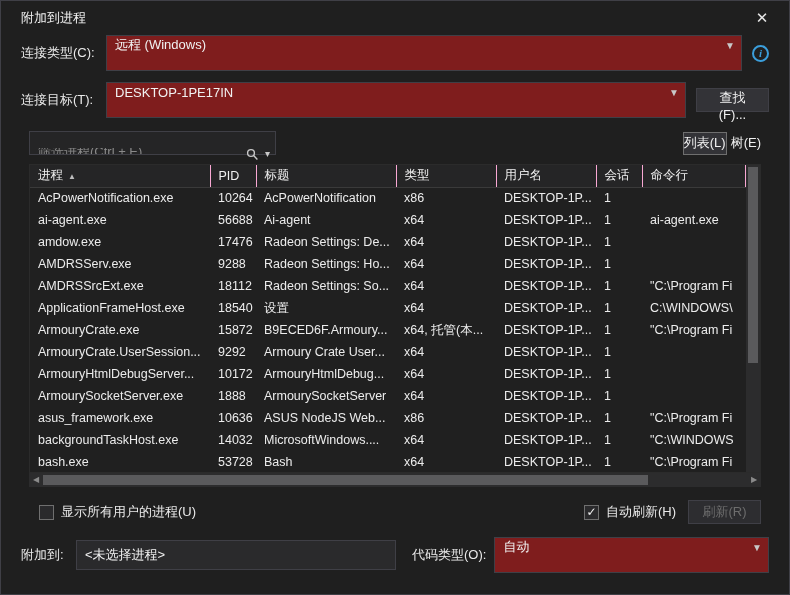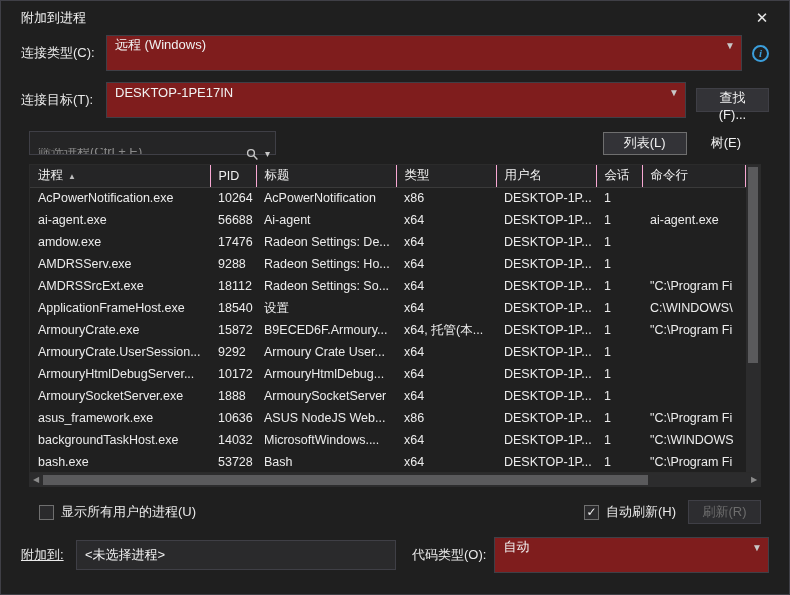--- a/index.html
+++ b/index.html
@@ -45,21 +45,21 @@
   .filterbox {
     width: 247px; height: 24px; background: #252526; border: 1px solid #3f3f46;
     display: flex; padding: 16px 5px 0 8px;
   }
   .filterbox input {
     flex: 1; min-width: 0; background: transparent; border: none; outline: none;
     color: #f1f1f1; font-size: 13px; font-family: inherit;
   }
   .filterbox input::placeholder { color: #8a8a8a; }
   .viewbtns { margin-left: auto; display: flex; align-items: center; gap: 4px; }
-  .viewbtn { height: 23px; padding: 0 20px; font-size: 13px; display:flex; align-items:center; cursor: pointer; color: #f1f1f1; }
+  .viewbtn { height: 23px; padding: 0 0; font-size: 13px; display:flex; align-items:center; cursor: pointer; color: #f1f1f1; }
   .viewbtn.sel { background: #333337; border: 1px solid #6f6f6f; }
   
   .tablewrap { position: relative; margin-top: 9px; height: 309px; border: 1px solid #2b2b2b; background: #202020; }
   .tablescroll { position: absolute; left: 0; top: 0; right: 14px; bottom: 0; overflow: hidden; }
   table { width: 100%; border-collapse: collapse; table-layout: fixed; }
   th, td { text-align: left; white-space: nowrap; overflow: hidden; font-weight: normal; }
   thead th {
     background: #252526; border-right: 1px solid #f9a8d4; border-bottom: 1px solid #3a3a3a;
     height: 22px; padding: 0 6px 0 8px; font-size: 12.5px; color: #f1f1f1; cursor: pointer;
   }
@@ -291,21 +291,21 @@
       <span class="lbl">显示所有用户的进程(U)</span>
     </div>
     <div class="frow" style="margin-left:auto;">
       <span class="cb checked"></span>
       <span class="lbl">自动刷新(H)</span>
       <button class="btn disabled footerbtn" style="margin-left:12px;">刷新(R)</button>
     </div>
   </div>
 
   <div class="frow" style="margin-top:13px;">
-    <span class="lbl" style="width:55px;flex:none;text-decoration:underline;">附加到:</span>
+    <span class="lbl" style="width:55px;flex:none;">附加到:</span>
     <input class="attachinput" type="text" value="&lt;未选择进程&gt;" style="">
     <span class="lbl" style="margin-left:16px;flex:none;">代码类型(O):</span>
     <div class="combo" style="margin-left:8px;">
       <span class="val">自动</span>
       <span class="chev">▼</span>
     </div>
   </div>
 
   <div class="frow" style="margin-top:21px;">
     <a class="link">报告问题</a>

